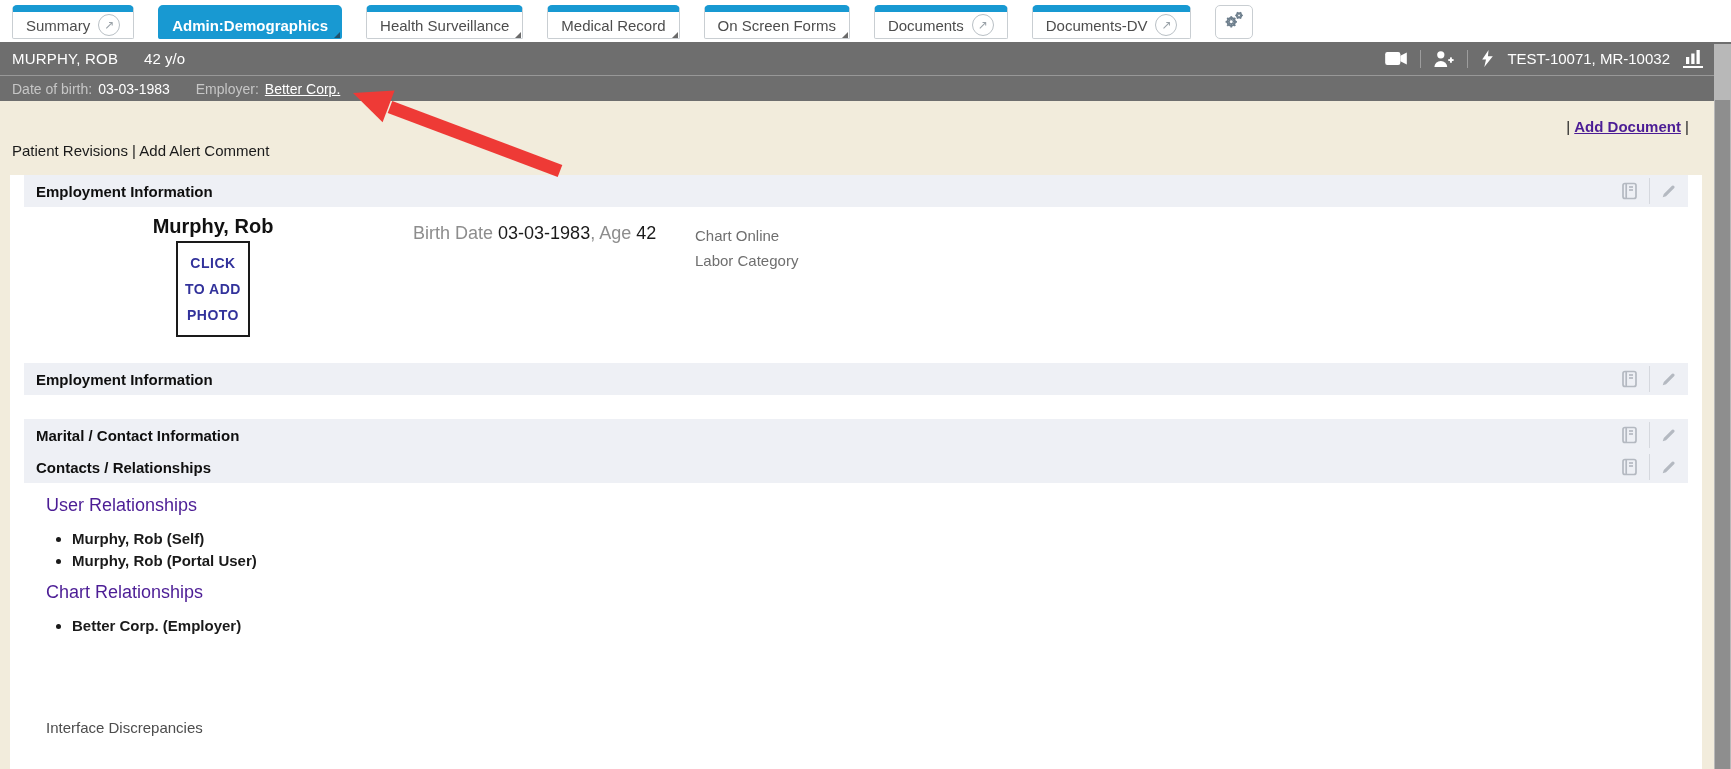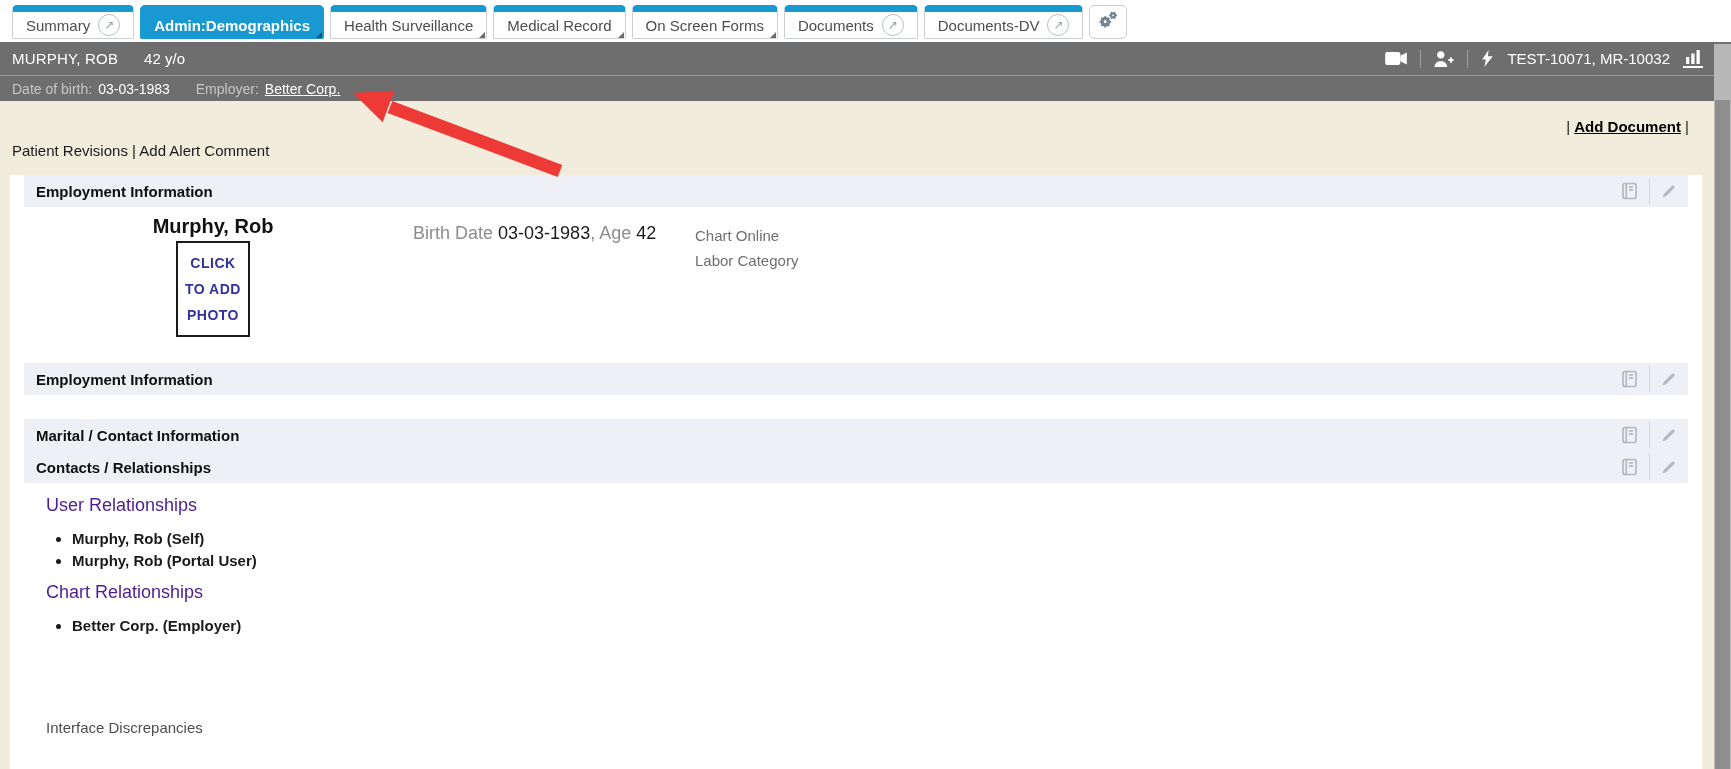--- a/index.html
+++ b/index.html
@@ -5,21 +5,21 @@
   * { box-sizing: border-box; }
   html,body { margin:0; padding:0; }
   body {
     width:1731px; height:769px; overflow:hidden; position:relative;
     font-family:"Liberation Sans", sans-serif; background:#ffffff;
   }
 
   
   .tabbar {
     height:42px; background:#ffffff; display:flex; align-items:flex-start;
-    padding:5px 0 0 12px; gap:6px; position:relative; z-index:2;
+    padding:5px 0 0 12px; gap:24px; position:relative; z-index:2;
   }
   .tab {
     position:relative; height:34px; background:#ffffff;
     border:1px solid #c9ced2; border-top:7px solid #1899d2;
     border-radius:5px 5px 2px 2px;
     display:flex; align-items:center; gap:8px; padding:0 13px;
     font-size:15px; color:#4d4d4d; cursor:pointer; white-space:nowrap;
   }
   .tab.active {
     background:#1899d2; border-color:#1899d2; color:#ffffff; font-weight:bold;
@@ -58,21 +58,21 @@
   .pbar2 .val { color:#ffffff; }
   .pbar2 .emp-label { margin-left:20px; }
   .pbar2 a.white-link { color:#ffffff; text-decoration:underline; cursor:pointer; }
 
   
   .content {
     position:absolute; top:101px; left:0; width:1731px; height:668px;
     background:#f2ecdc;
   }
   .doc-link-row { text-align:right; padding:17px 42px 0 0; font-size:15px; color:#1a1a1a; }
-  .doc-link-row a { font-weight:bold; text-decoration:underline; color:#000000; cursor:pointer; }
+  .doc-link-row a { font-weight:bold; text-decoration:underline; color:#4c1d95; cursor:pointer; }
   .rev-row { padding:7px 0 0 12px; font-size:15px; color:#1a1a1a; }
   .rev-row a { color:#1a1a1a; cursor:pointer; }
 
   .card {
     margin:16px 29px 0 10px; width:1692px; height:660px; background:#ffffff;
   }
   .section-bar {
     position:relative; margin:0 14px; height:32px; background:#eef0f5;
     display:flex; align-items:center; padding-left:12px;
     font-size:15px; font-weight:bold; color:#0f0f0f;

